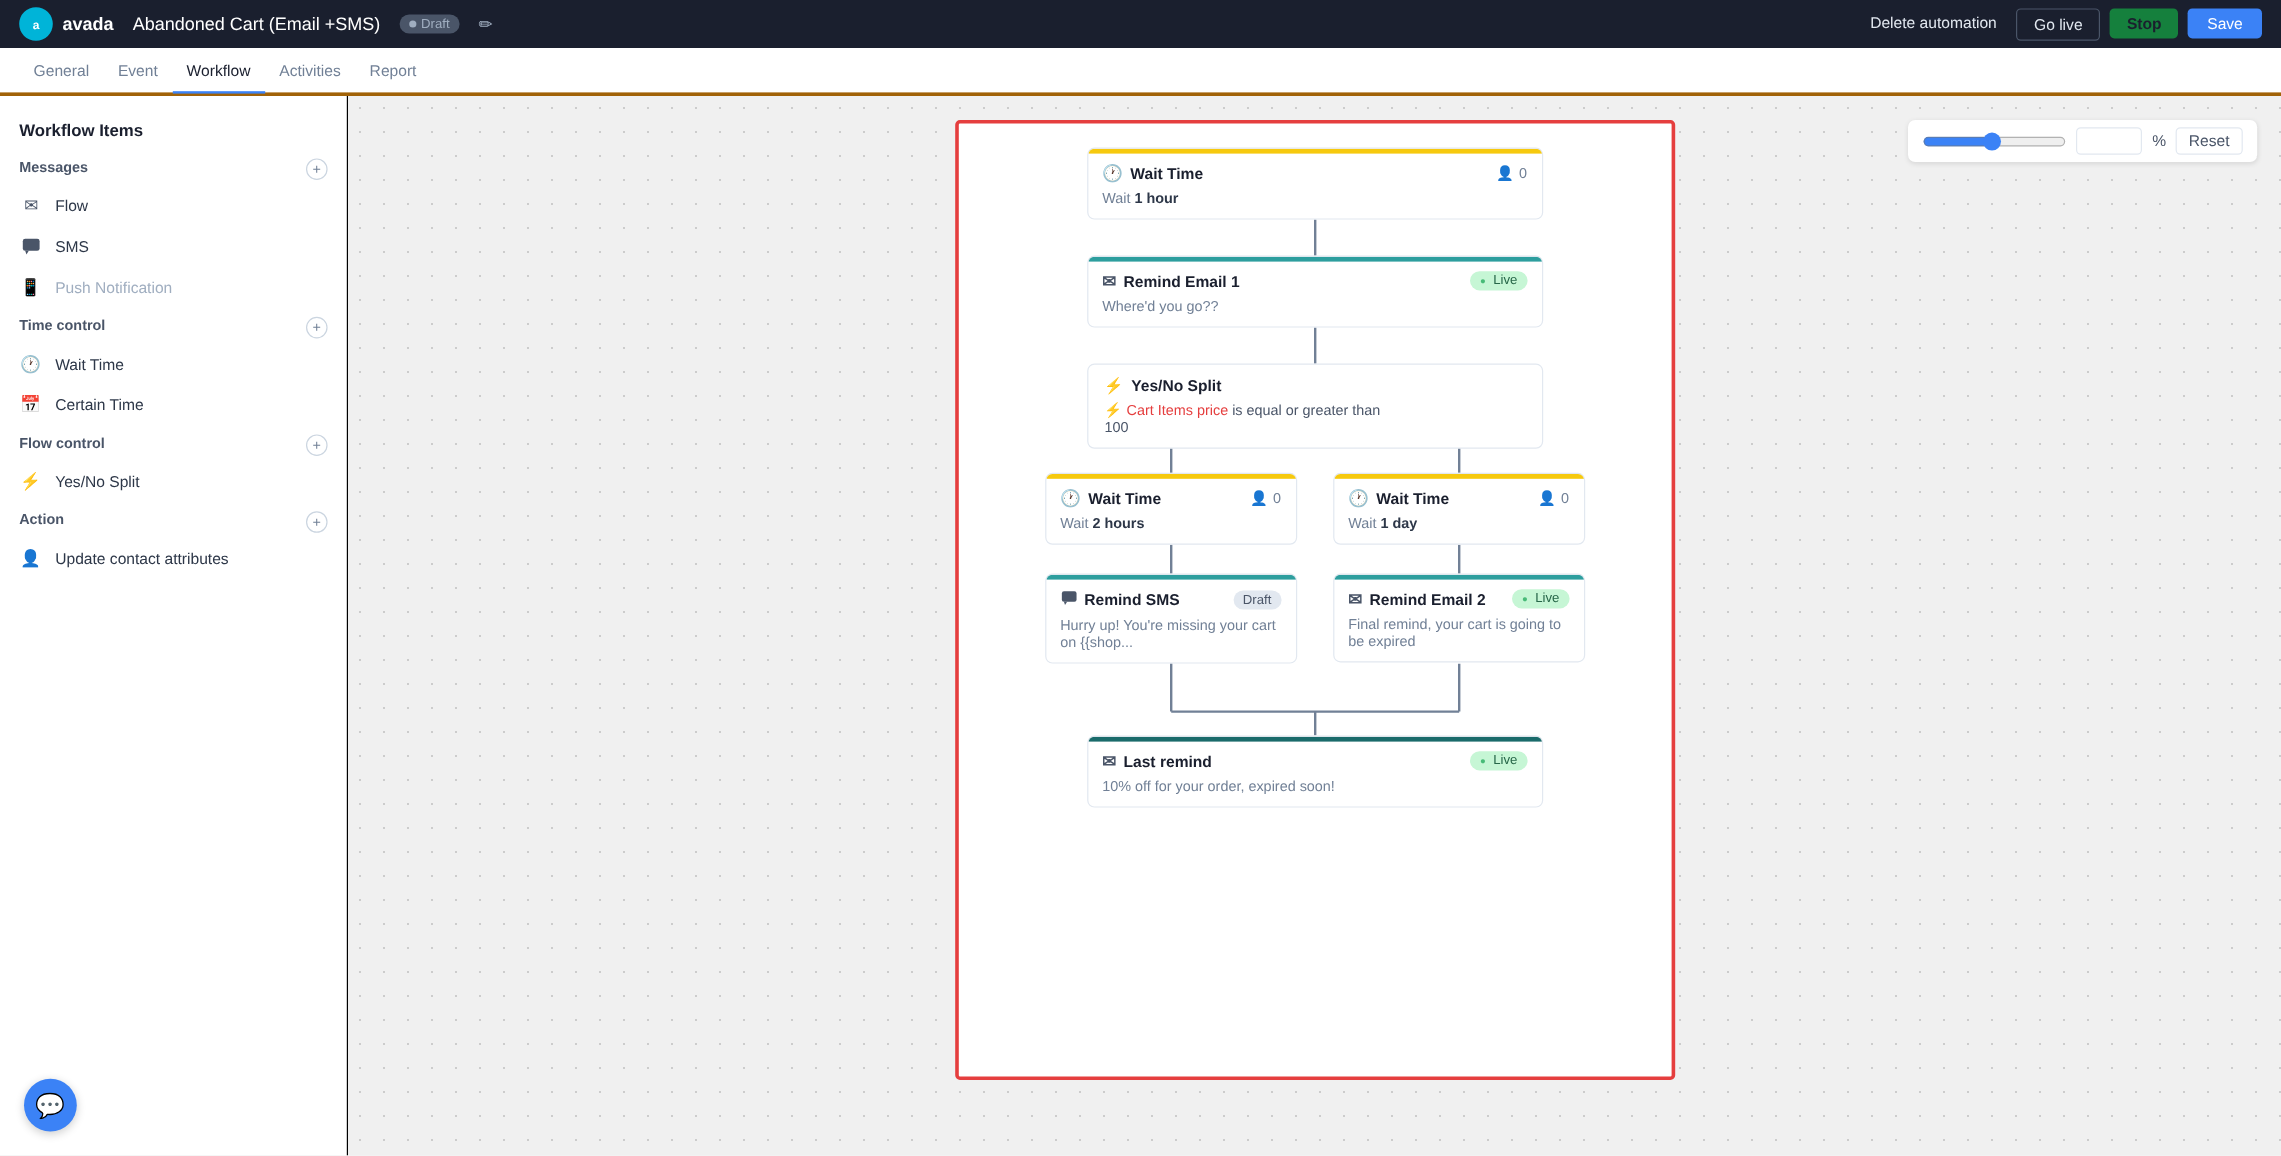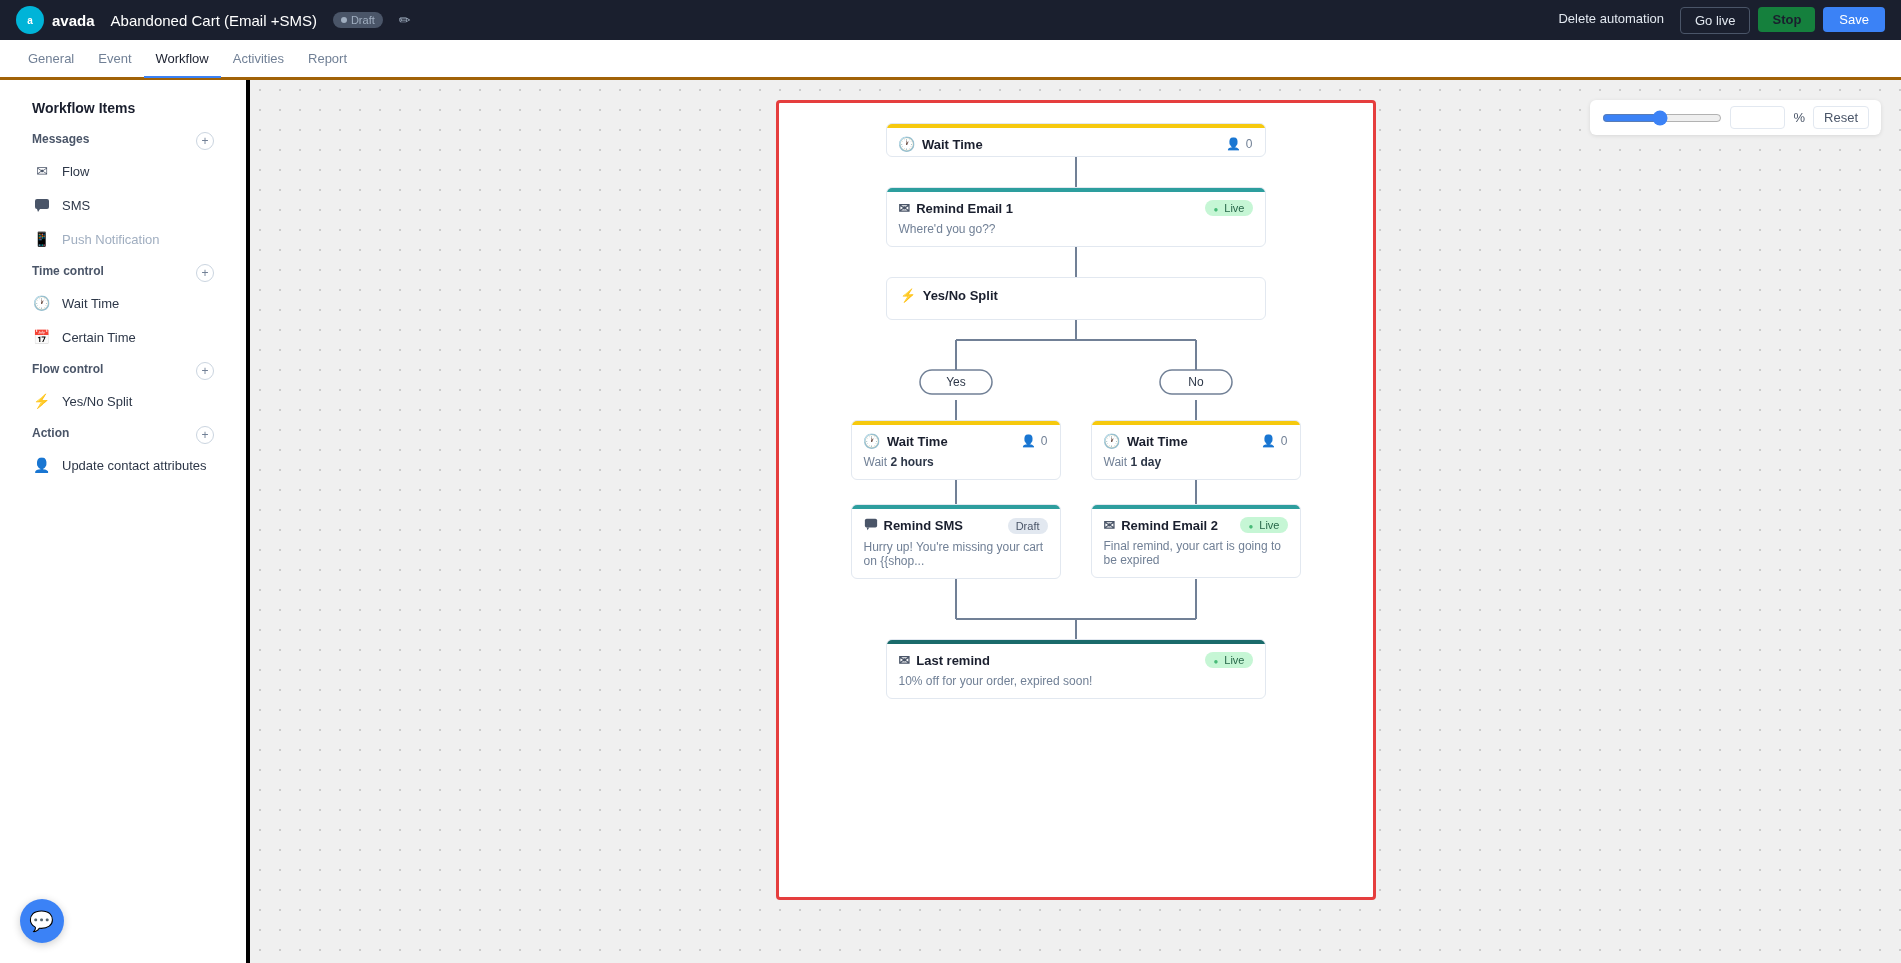--- a/index.html
+++ b/index.html
@@ -129,25 +129,25 @@
     }
 
     
     .main-layout {
       display: flex;
       height: calc(963px - 80px);
     }
 
     
     .sidebar {
-      width: 250px;
+      width: 290px;
       background: white;
-      border-right: 4px solid #000000;
+      border-right: 1px solid #000000;
       overflow-y: auto;
-      padding: 12px 16px;
+      padding: 12px 0;
       flex-shrink: 0;
     }
     .sidebar-title {
       font-size: 14px;
       font-weight: 600;
       color: #1a1f2e;
       padding: 8px 16px;
     }
     .sidebar-section-header {
       display: flex;
@@ -495,20 +495,23 @@
             <div class="node-header">
               <div class="node-title-row">
                 <span class="node-icon">🕐</span>
                 <span>Wait Time</span>
               </div>
               <div class="user-count">
                 <span>👤</span>
                 <span>0</span>
               </div>
             </div>
+            <div class="node-body">
+              Wait <strong>1 hour</strong>
+            </div>
           </div>
           <div class="connector" style="height:30px;"></div>
         </div>
 
         <div class="node-wrapper">
           <div class="node-card full-width-node" style="width:380px;">
             <div class="node-top-bar teal"></div>
             <div class="node-header">
               <div class="node-title-row">
                 <span class="node-icon">✉</span>
@@ -525,41 +528,28 @@
           </div>
           <div class="connector" style="height:30px;"></div>
         </div>
 
         <div class="node-wrapper">
           <div class="split-node full-width-node" style="width:380px;">
             <div class="split-header">
               <span style="color:#f59e0b;">⚡</span>
               <span>Yes/No Split</span>
             </div>
+            <div class="split-condition">
+              <span class="highlight">⚡ Cart Items price</span>
+              <span> is equal or greater than</span><br>
+              <span>100</span>
+            </div>
           </div>
         </div>
 
-        <div style="position:relative; width:100%; height:80px; display:flex; justify-content:center;">
-          <svg width="480" height="80" viewBox="0 0 480 80">
-
-            <line x1="240" y1="0" x2="240" y2="20" stroke="#718096" stroke-width="2"></line>
-
-            <line x1="120" y1="20" x2="360" y2="20" stroke="#718096" stroke-width="2"></line>
-
-            <line x1="120" y1="20" x2="120" y2="52" stroke="#718096" stroke-width="2"></line>
-
-            <line x1="360" y1="20" x2="360" y2="52" stroke="#718096" stroke-width="2"></line>
-
-            <rect x="84" y="50" width="72" height="24" rx="12" fill="white" stroke="#718096" stroke-width="1.5"></rect>
-            <text x="120" y="66" text-anchor="middle" font-size="12" fill="#2d3748">Yes</text>
-
-            <rect x="324" y="50" width="72" height="24" rx="12" fill="white" stroke="#718096" stroke-width="1.5"></rect>
-            <text x="360" y="66" text-anchor="middle" font-size="12" fill="#2d3748">No</text>
-          </svg>
-        </div>
 
         <div style="display:flex; justify-content:center; gap:20px; width:100%;">
 
           <div style="display:flex; flex-direction:column; align-items:center; width:220px;">
             <div class="connector" style="height:20px;"></div>
 
             <div class="node-card" style="width:210px;">
               <div class="node-top-bar yellow"></div>
               <div class="node-header">
                 <div class="node-title-row">

